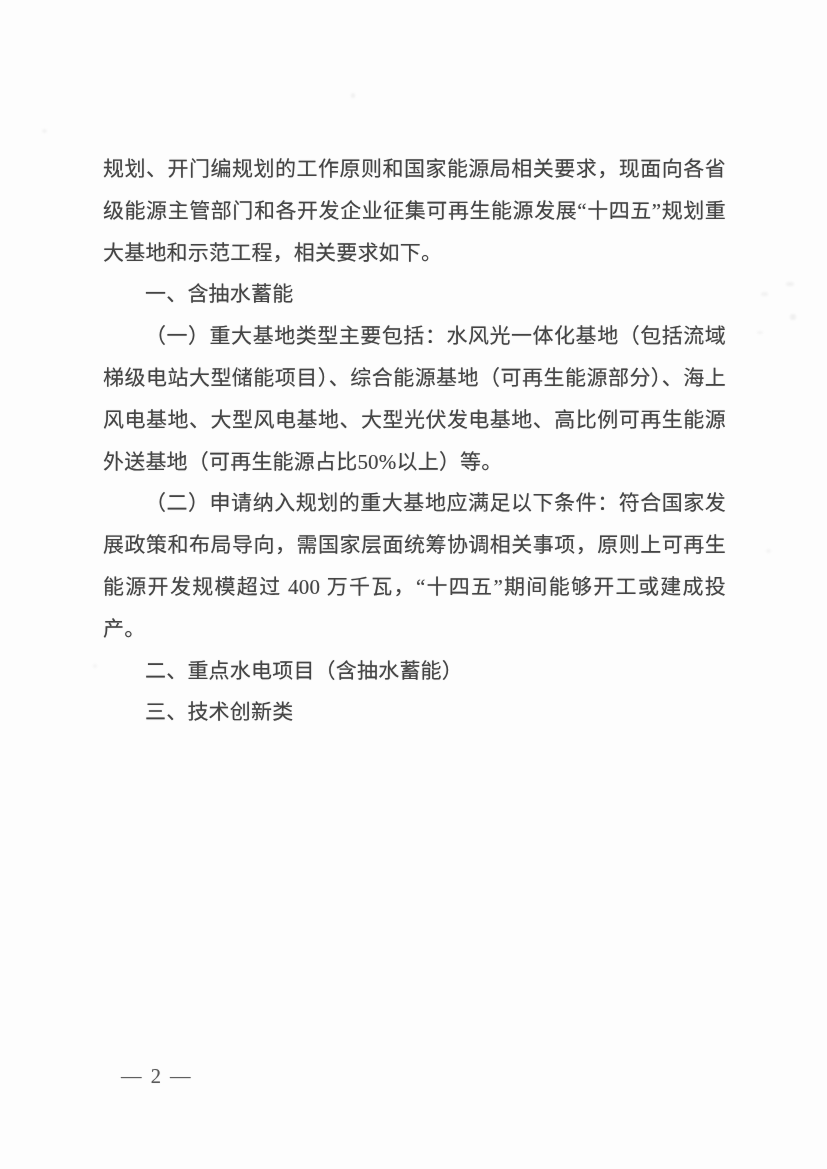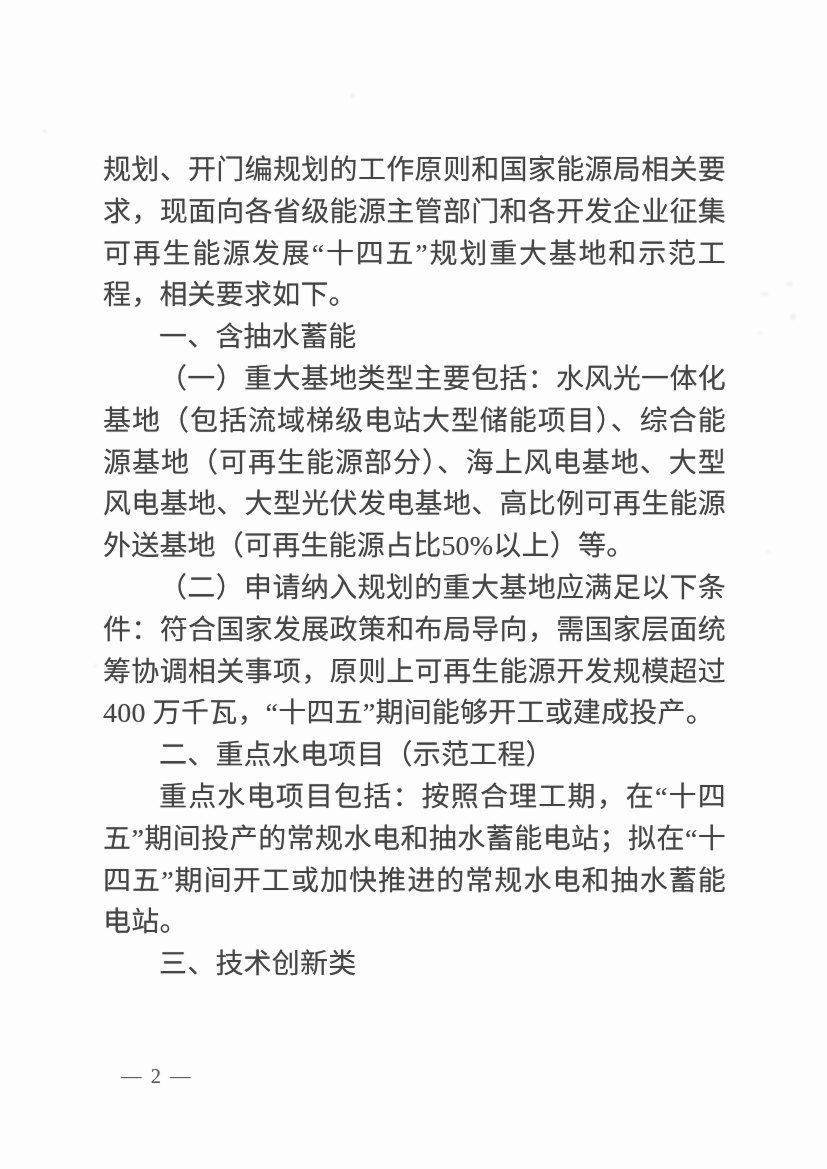--- a/index.html
+++ b/index.html
@@ -14,21 +14,21 @@
     overflow:hidden;
     font-family:"Liberation Serif","DejaVu Serif",serif;
   }
   .scan-page{
     position:absolute;inset:0;
     background:var(--paper);
   }
   .doc-body{
     position:absolute;
     left:103px;top:149px;width:623px;
-    font-size:28px;
+    font-size:21px;
     line-height:41.8px;
     color:var(--ink);
     text-align:justify;
     text-shadow:0 0 1px rgba(70,70,70,0.45);
     letter-spacing:0.2px;
   }
   .doc-body p{margin:0;padding:0;}
   .para-indent{text-indent:2em;}
   .para-continuation{text-indent:0;}
   .heading{text-indent:2em;}
@@ -60,22 +60,21 @@
 </head>
 <body>
 
 <div class="scan-page">
 
   <main class="doc-body">
     <p class="para-continuation">规划、开门编规划的工作原则和国家能源局相关要求，现面向各省级能源主管部门和各开发企业征集可再生能源发展“十四五”规划重大基地和示范工程，相关要求如下。</p>
     <p class="heading">一、含抽水蓄能</p>
     <p class="para-indent">（一）重大基地类型主要包括：水风光一体化基地（包括流域梯级电站大型储能项目）、综合能源基地（可再生能源部分）、海上风电基地、大型风电基地、大型光伏发电基地、高比例可再生能源外送基地（可再生能源占比50%以上）等。</p>
     <p class="para-indent">（二）申请纳入规划的重大基地应满足以下条件：符合国家发展政策和布局导向，需国家层面统筹协调相关事项，原则上可再生能源开发规模超过 400 万千瓦，“十四五”期间能够开工或建成投产。</p>
-    <p class="heading">二、重点水电项目（示范工程）</p>
-    <p class="para-indent">重点水电项目包括：按照合理工期，在“十四五”期间投产的常规水电和抽水蓄能电站；拟在“十四五”期间开工或加快推进的常规水电和抽水蓄能电站。</p>
+    <p class="heading">二、重点水电项目（含抽水蓄能）</p>
     <p class="heading">三、技术创新类</p>
   </main>
 
   <div class="page-footer">— 2 —</div>
 
   <div class="speck s1"></div>
   <div class="speck s2"></div>
   <div class="speck s3"></div>
   <div class="speck s4"></div>
   <div class="speck s5"></div>

